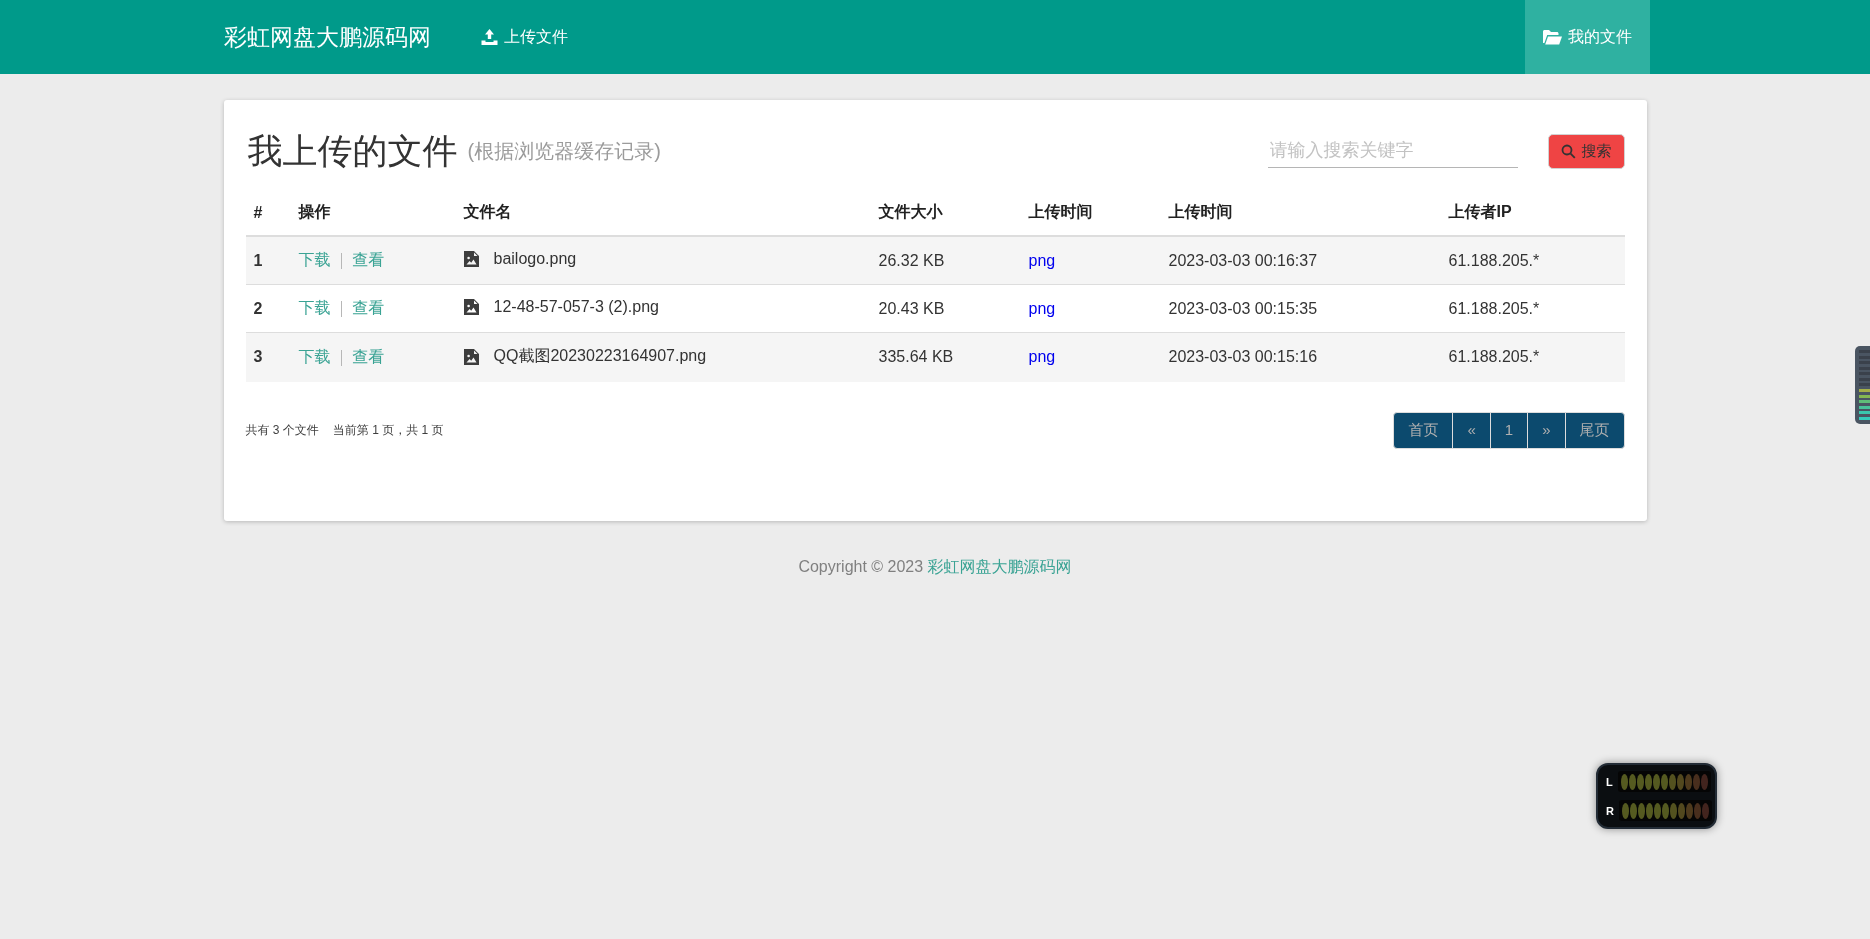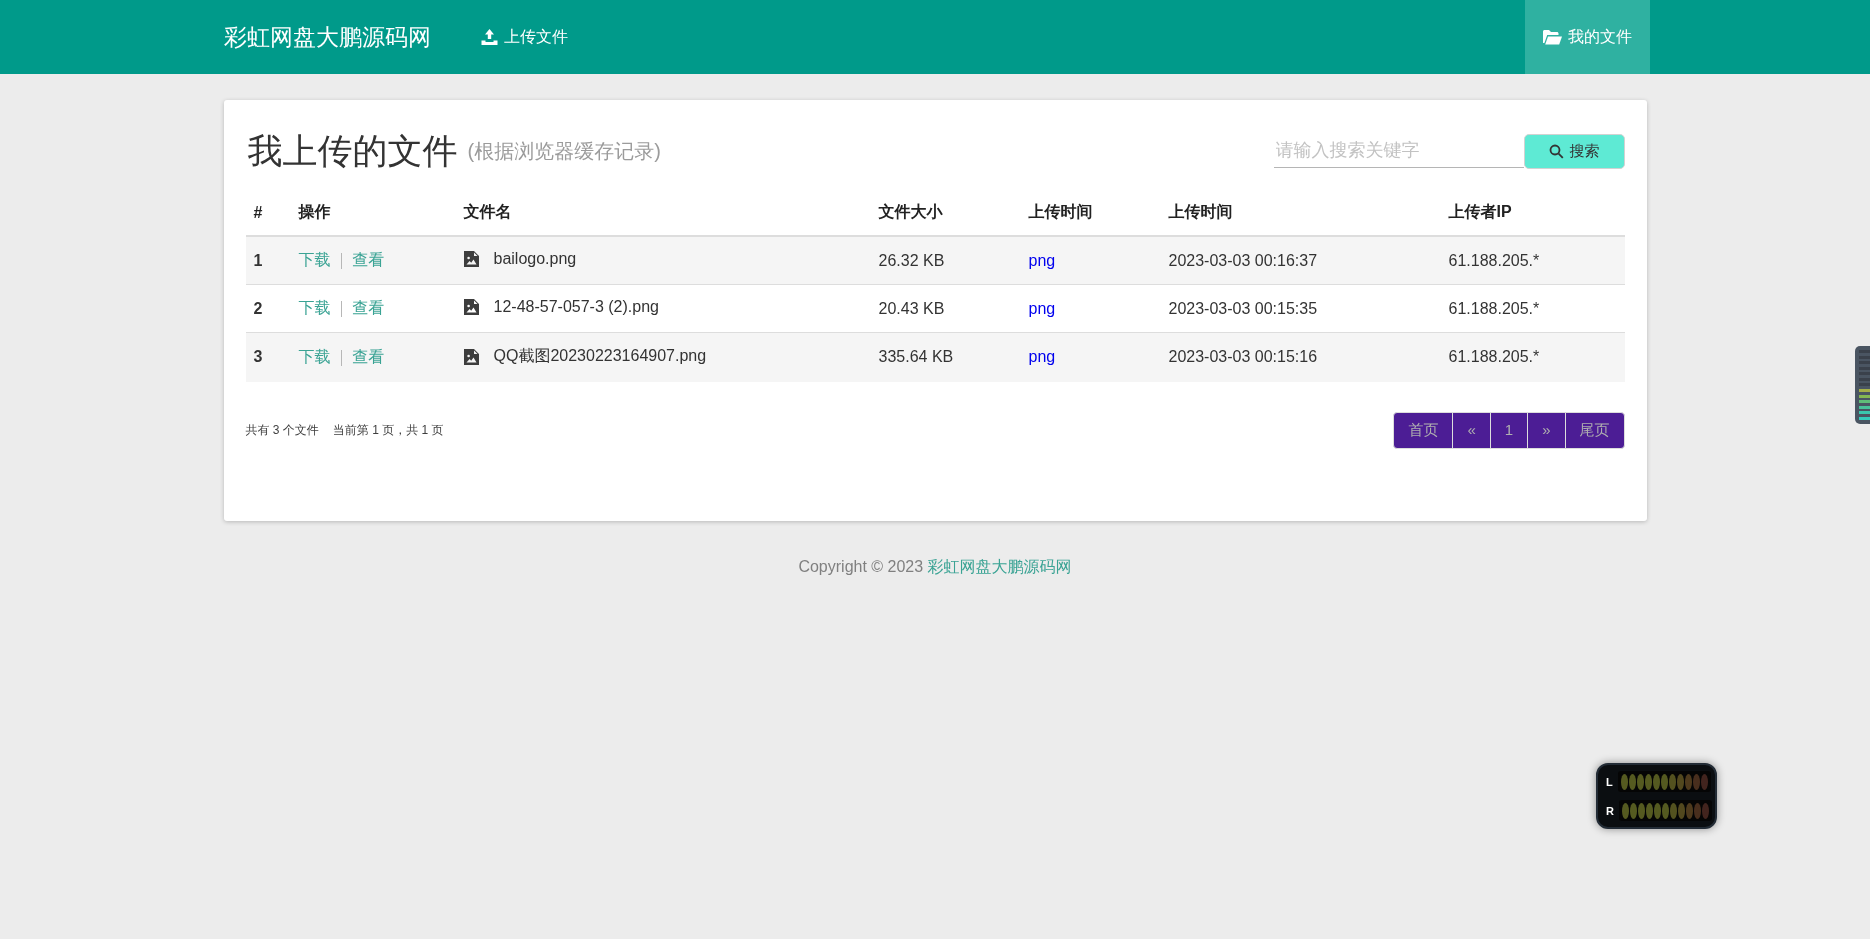--- a/index.html
+++ b/index.html
@@ -50,31 +50,31 @@
     padding: 30px 22px 46px;
   }
   .card-head {
     display: flex; align-items: center;
   }
   .page-title {
     font-size: 35px; font-weight: 400; color: #333;
     margin: 0 10px 0 2px; line-height: 1.2; text-align: right;
   }
   .page-subtitle { font-size: 20px; color: #9b9b9b; }
-  .search-zone { margin-left: auto; display: flex; align-items: center; }
+  .search-zone { margin-left: auto; display: flex; align-items: center; gap: 30px; }
   .search-input {
     width: 250px; font-size: 18px;
     border: none; border-bottom: 1px solid #b5b5b5;
     padding: 6px 2px; outline: none; background: transparent; color:#333;
   }
   .search-input::placeholder { color: #c2c2c2; }
   .search-btn {
     display: inline-flex; align-items: center; gap: 6px;
-    background: #5eead4; border: 1px solid #d2d2d2; border-radius: 5px;
-    font-size: 15px; color: #333; padding: 7px 24px; cursor: pointer;
+    background: #ef4444; border: 1px solid #d2d2d2; border-radius: 5px;
+    font-size: 15px; color: #333; padding: 7px 12px; cursor: pointer;
     font-family: inherit;
   }
   .search-btn svg { display:block; }
 
   
   table.files {
     width: 100%; border-collapse: collapse;
     margin-top: 18px; font-size: 16px;
   }
   table.files th {
@@ -102,21 +102,21 @@
 
   
   .table-foot {
     margin-top: 30px;
     display: flex; align-items: center;
   }
   .summary { font-size: 12px; color: #3f3f3f; display:flex; gap: 14px; }
   .pager { margin-left: auto; display: inline-flex; }
   .pager a {
     display: inline-block; padding: 8px 14px;
-    border: 1px solid #ddd; background: #4c1d95; color: #b0b0b0;
+    border: 1px solid #ddd; background: #0c4a6e; color: #b0b0b0;
     font-size: 15px; margin-left: -1px; text-decoration: none; cursor: pointer;
     min-width: 20px; text-align: center;
   }
   .pager a:first-child { border-radius: 4px 0 0 4px; margin-left: 0; }
   .pager a:last-child  { border-radius: 0 4px 4px 0; }
 
   
   .footer {
     margin-top: 36px; text-align: center;
     font-size: 16px; color: #808080;

